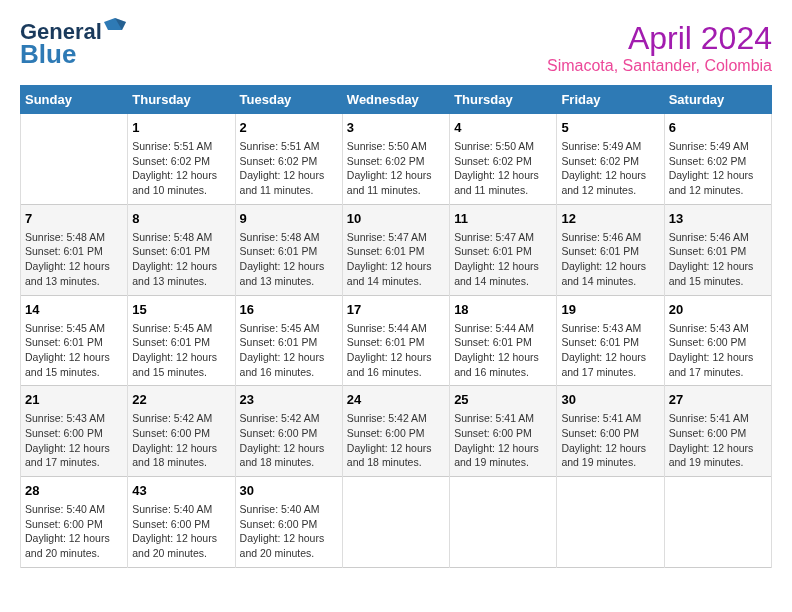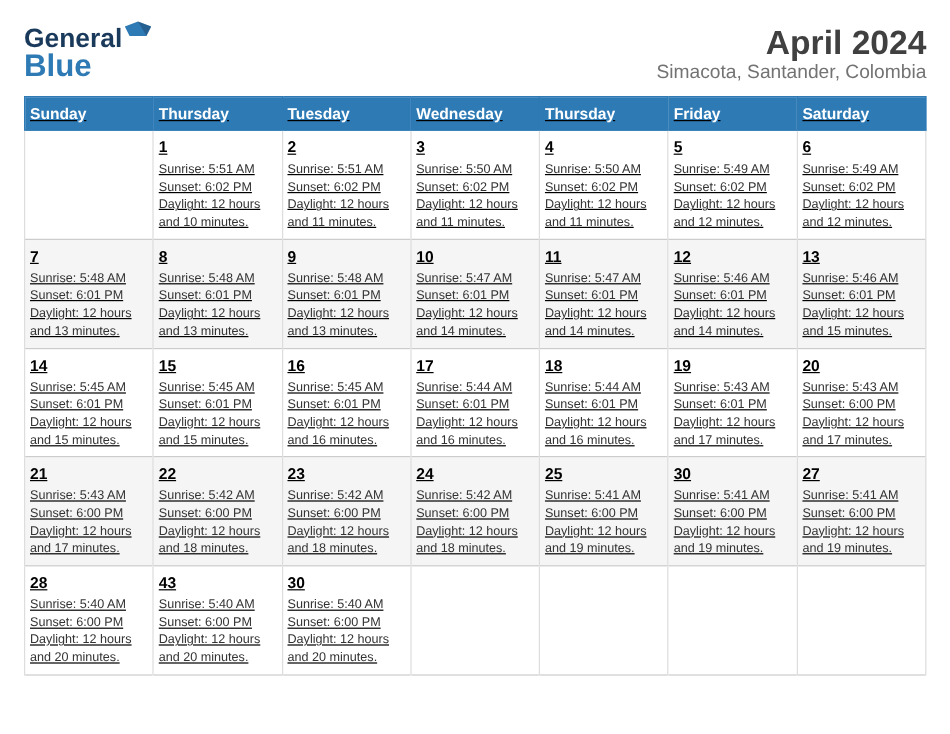--- a/index.html
+++ b/index.html
@@ -27,33 +27,32 @@
       color: #1a3a5c;
       line-height: 1.1;
     }
     .logo-blue {
       color: #2e7ab5;
     }
     .title-area {
       text-align: right;
     }
     .month-title {
-      font-size: 28px;
-      font-weight: bold;
-      color: #404040;
+      font-size: 32px;
+      font-weight: normal;
+      color: #a21caf;
     }
     .location {
       font-size: 16px;
-      color: #737373;
+      color: #ec4899;
     }
     table {
       width: 100%;
       border-collapse: collapse;
       font-size: 11px;
-      text-decoration: underline;
     }
     thead tr th {
       background-color: #2e7ab5;
       color: white;
       padding: 6px 4px;
       text-align: left;
       font-size: 13px;
       font-weight: bold;
       border: 1px solid #2e7ab5;
     }

